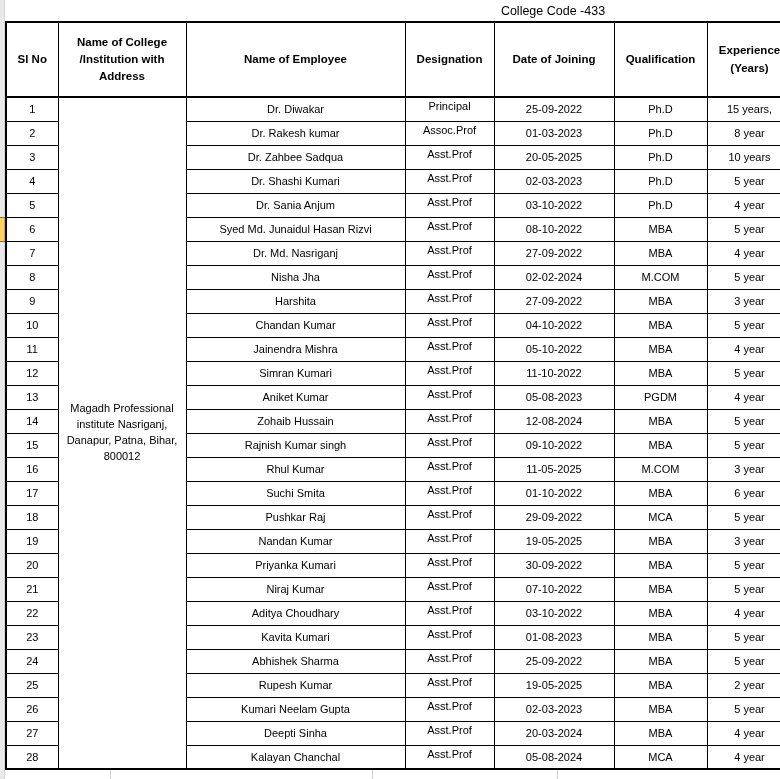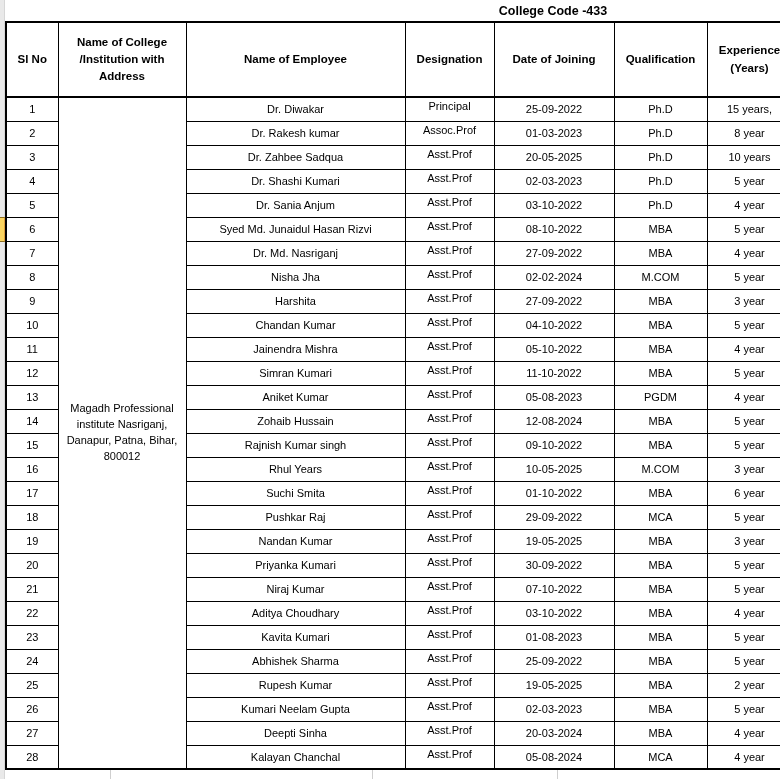--- a/index.html
+++ b/index.html
@@ -29,21 +29,21 @@
     border-top: 1px solid #8a6d1f;
     border-bottom: 1px solid #8a6d1f;
   }
 
   
   .code-title {
     position: absolute;
     left: 493px; top: 0;
     width: 120px; height: 21px;
     display: flex; align-items: center; justify-content: center;
-    font-weight: bold;
+    font-weight: normal;
     font-size: 12.5px;
     color: #000;
     white-space: nowrap;
   }
 
   table.sheet {
     position: absolute;
     left: 5px; top: 21px;
     width: 786px;
     border-collapse: collapse;
@@ -240,23 +240,23 @@
         <tr>
           <td class="c-sl">15</td>
           <td class="c-name">Rajnish Kumar singh</td>
           <td class="c-desig">Asst.Prof</td>
           <td class="c-date">09-10-2022</td>
           <td class="c-qual">MBA</td>
           <td class="c-exp">5 year</td>
         </tr>
         <tr>
           <td class="c-sl">16</td>
-          <td class="c-name">Rhul Years</td>
-          <td class="c-desig">Asst.Prof</td>
-          <td class="c-date">10-05-2025</td>
+          <td class="c-name">Rhul Kumar</td>
+          <td class="c-desig">Asst.Prof</td>
+          <td class="c-date">11-05-2025</td>
           <td class="c-qual">M.COM</td>
           <td class="c-exp">3 year</td>
         </tr>
         <tr>
           <td class="c-sl">17</td>
           <td class="c-name">Suchi Smita</td>
           <td class="c-desig">Asst.Prof</td>
           <td class="c-date">01-10-2022</td>
           <td class="c-qual">MBA</td>
           <td class="c-exp">6 year</td>

